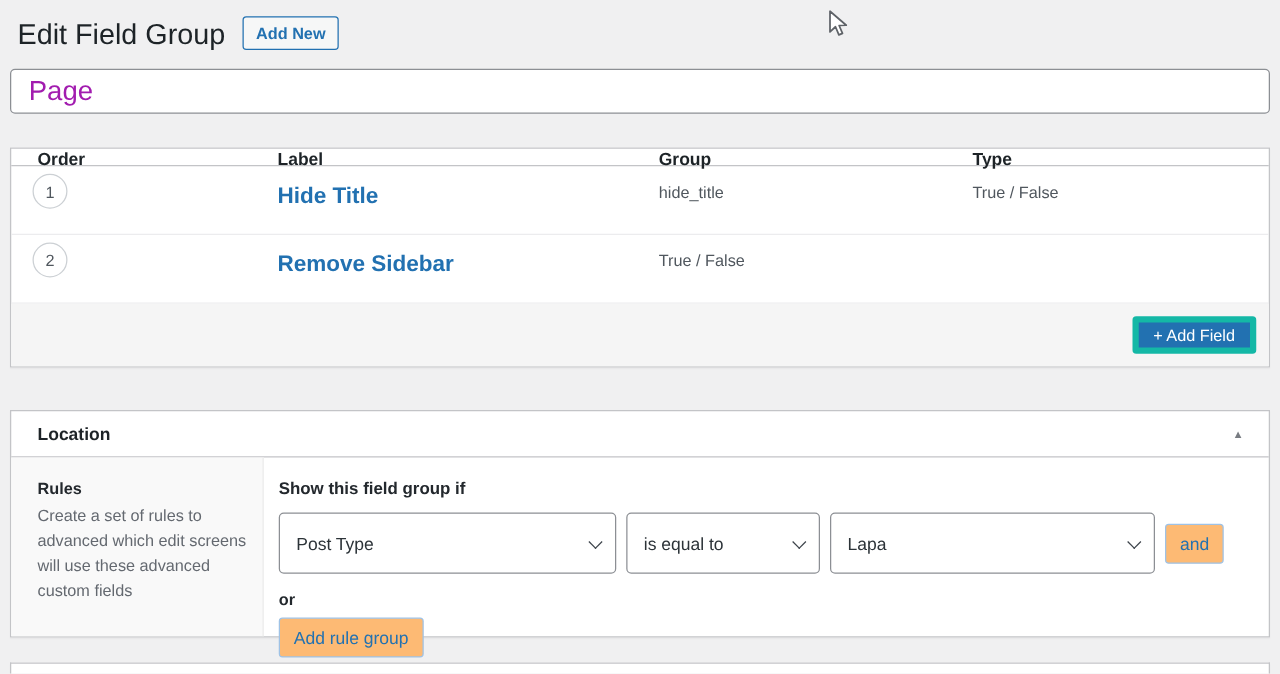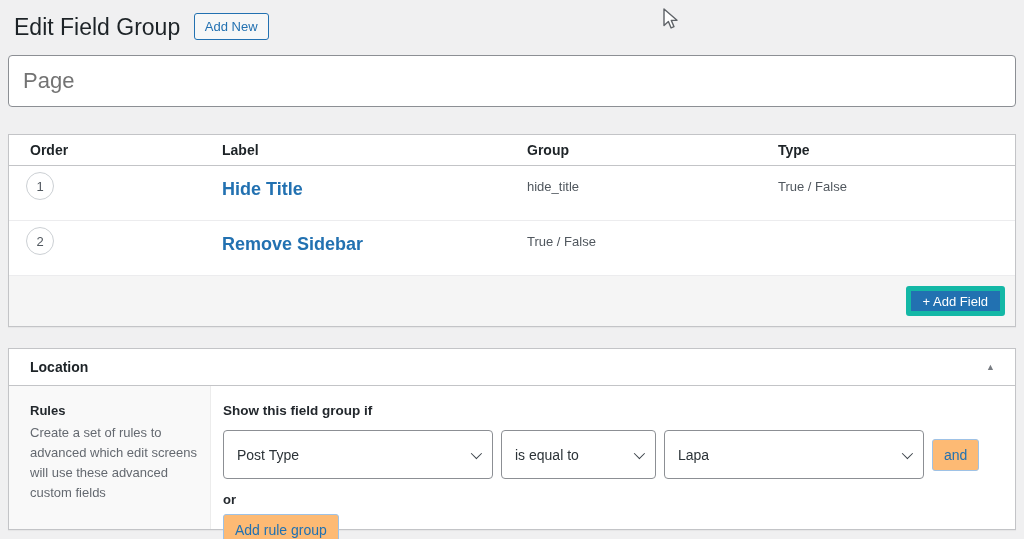--- a/index.html
+++ b/index.html
@@ -26,64 +26,64 @@
     color: #1d2327;
     line-height: 1.3;
   }
   .add-new-btn {
     display: inline-block;
     margin-left: 10px;
     position: relative;
     top: -4px;
     padding: 5px 10px;
     font-size: 13px;
-    font-weight: 400;
+    font-weight: 700;
     color: #2271b1;
     background: #f6f7f7;
     border: 1px solid #2271b1;
     border-radius: 3px;
     cursor: pointer;
     font-family: inherit;
   }
 
   
   .title-input {
     display: block;
     margin: 11px 8px 0;
     width: calc(100% - 16px);
-    height: 52px;
+    height: 36px;
     padding: 3px 14px;
     font-size: 22px;
-    color: #737373;
+    color: #a21caf;
     background: #fff;
     border: 1px solid #8c8f94;
     border-radius: 4px;
     font-family: inherit;
     outline: none;
   }
 
   
   .panel {
     margin: 0 8px;
     background: #fff;
     border: 1px solid #c3c4c7;
     box-shadow: 0 1px 1px rgba(0,0,0,.04);
   }
   .fields-panel { margin-top: 27px; }
-  .location-panel { margin-top: 21px; }
+  .location-panel { margin-top: 34px; }
   .next-panel { margin-top: 20px; height: 12px; border-bottom: none; }
 
   
   .tbl-row {
     display: grid;
     grid-template-columns: 205px 305px 251px 1fr;
     padding-left: 8px;
   }
   .tbl-head {
-    height: 31px;
+    height: 14px;
     align-items: center;
     border-bottom: 1px solid #c3c4c7;
   }
   .tbl-head .cell {
     font-size: 14px;
     font-weight: 700;
     color: #1d2327;
   }
   .tbl-head .cell.first { padding-left: 13px; }
   .tbl-body-row {

